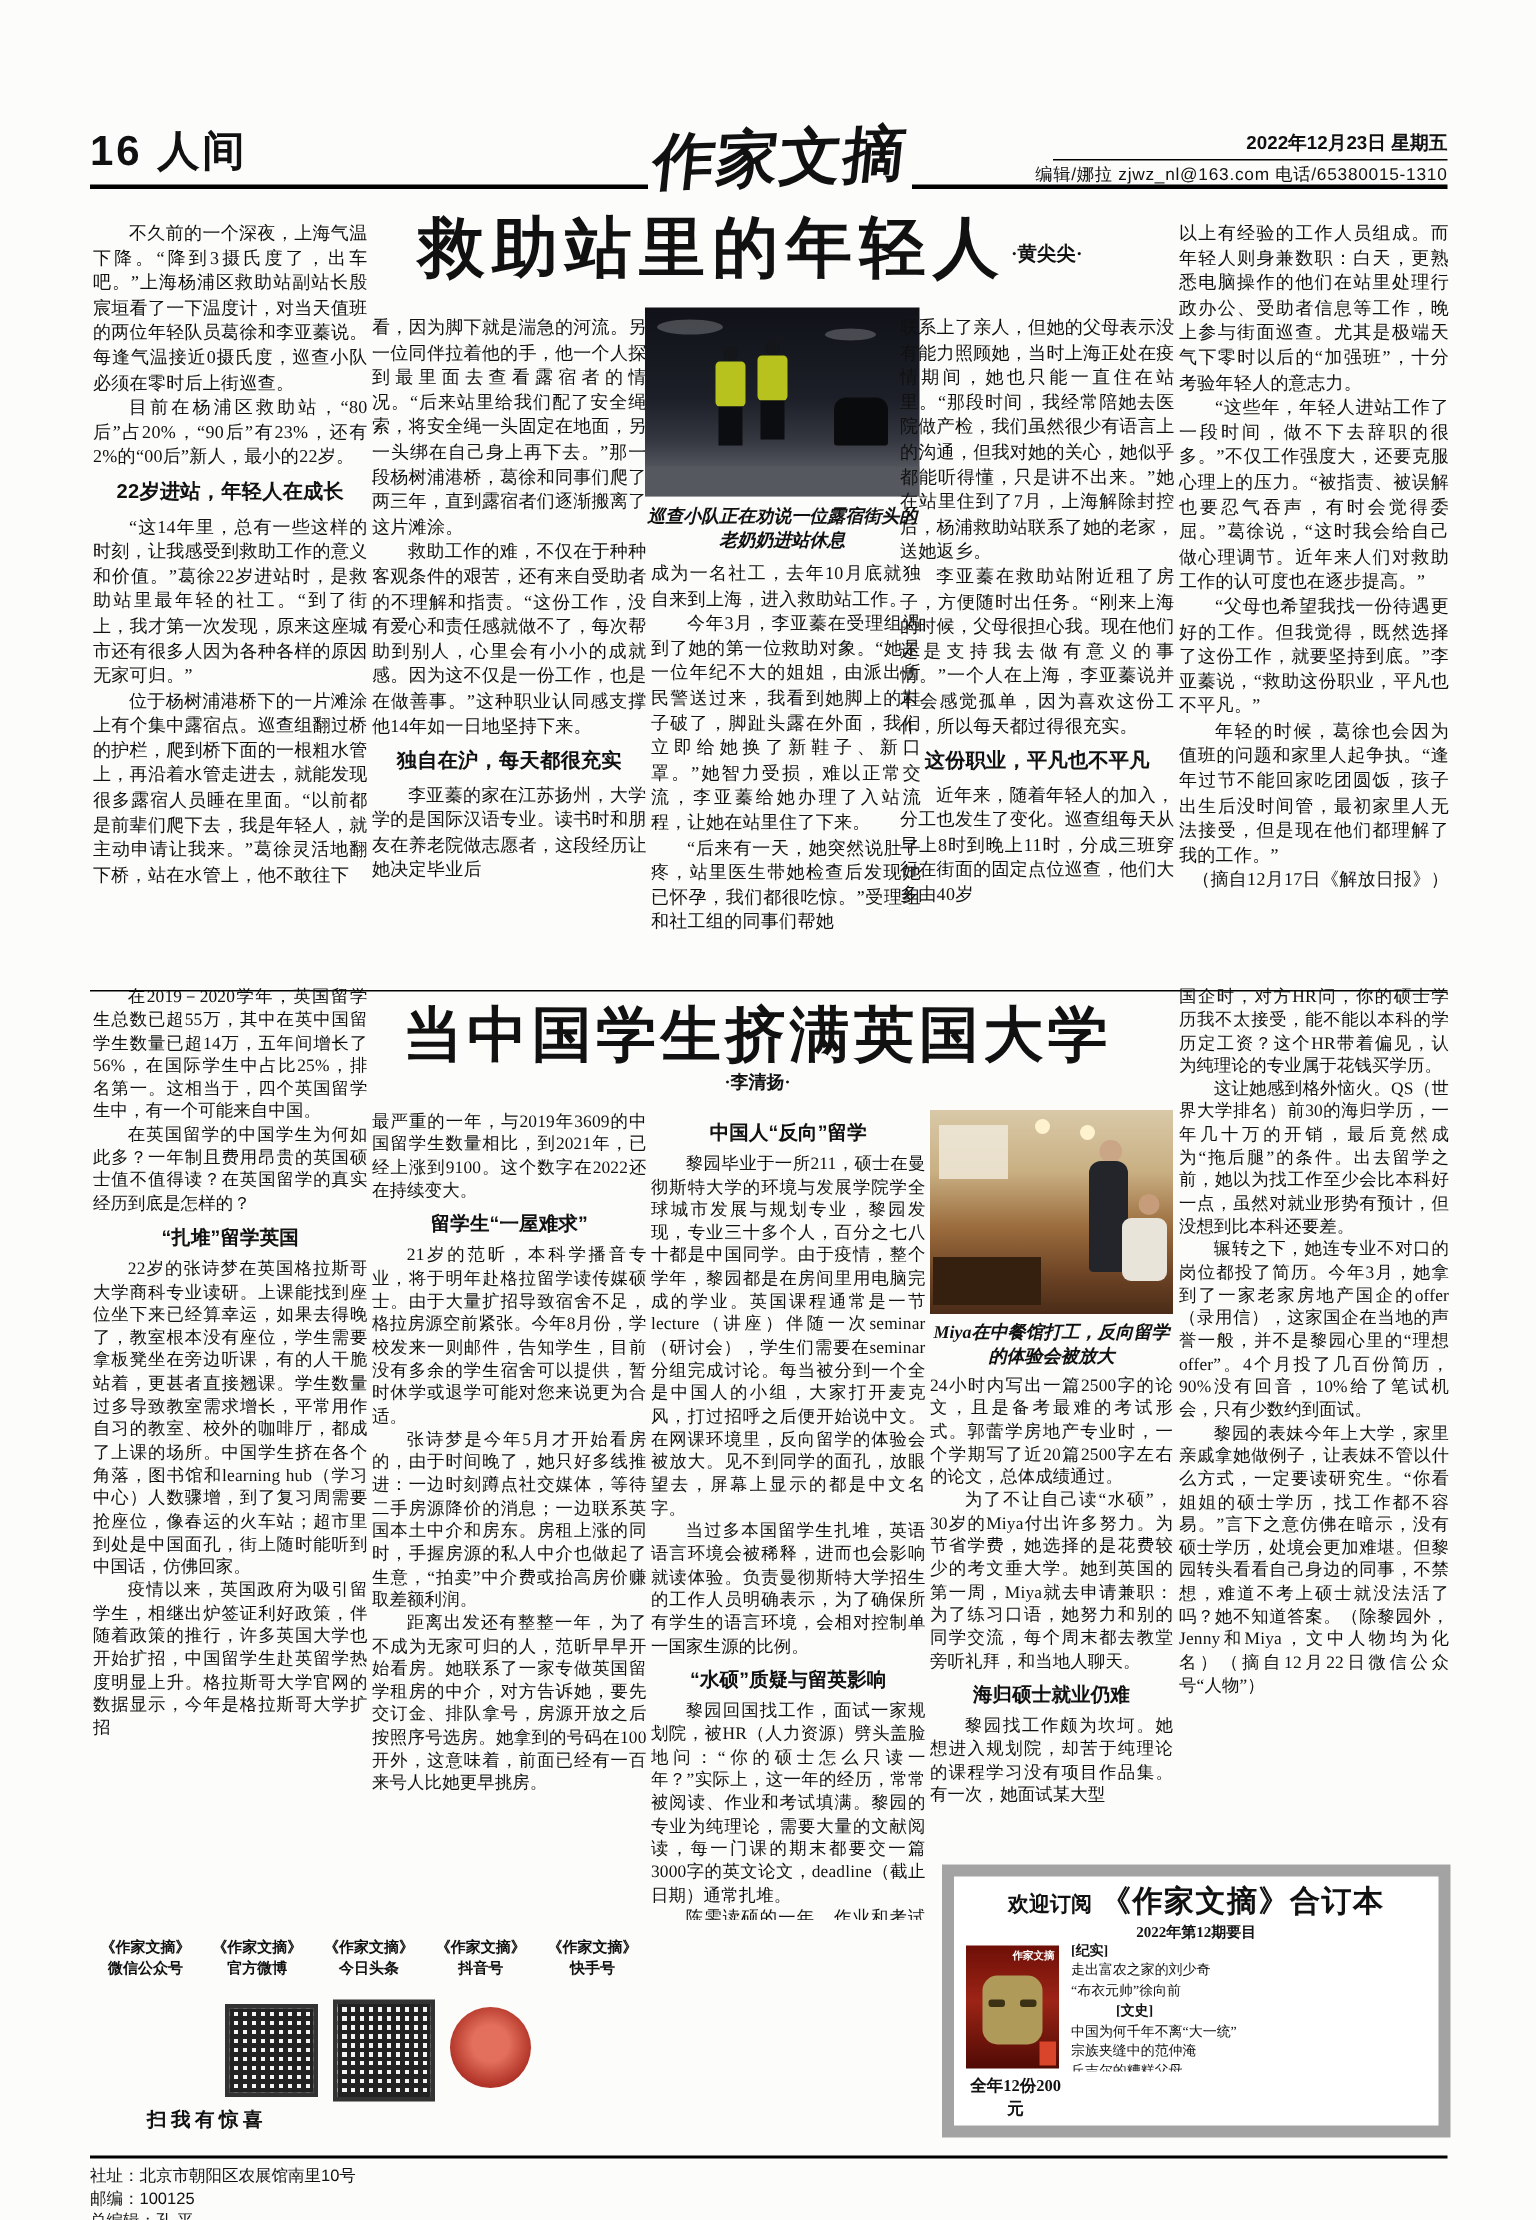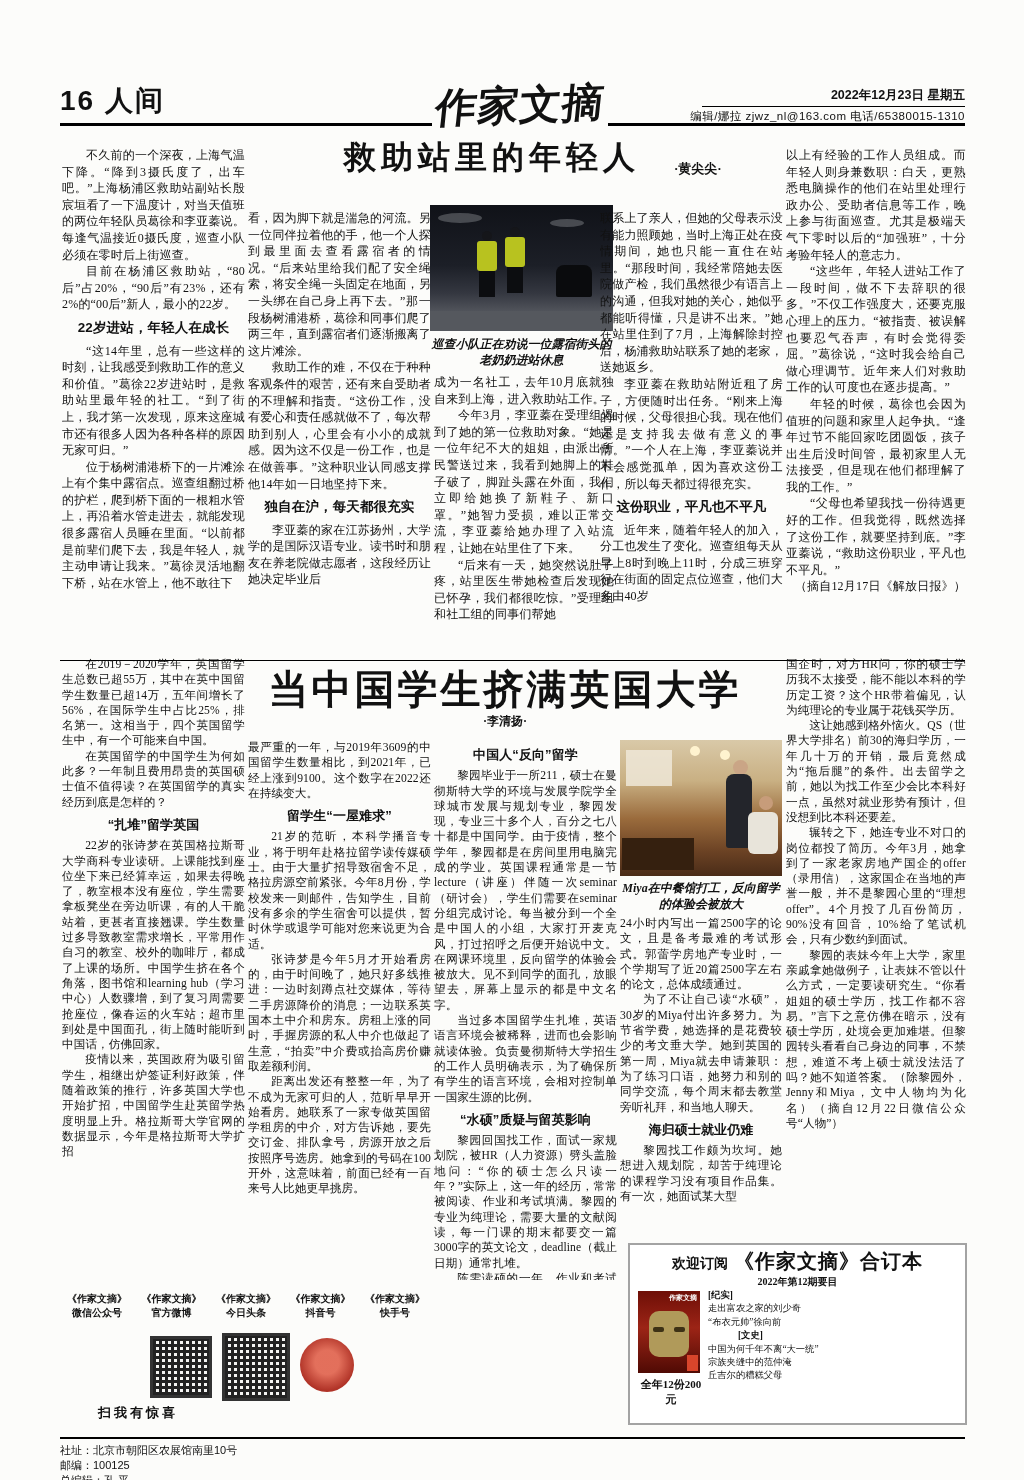--- a/index.html
+++ b/index.html
@@ -20,21 +20,21 @@
 
   
   .col{position:absolute;text-align:justify;overflow:hidden;}
   .a1col{font-size:12px;line-height:16.6px;letter-spacing:.2px;}
   .a2col{font-size:11.6px;line-height:15.3px;letter-spacing:.1px;}
   .para{text-indent:2em;margin:0;}
   .para.cont{text-indent:0;}
   .para.src{text-align:right;text-indent:0;}
   .sec-head{font-weight:bold;text-align:center;font-size:1.12em;margin:7px 0 6px 0;text-indent:0;
             font-family:"Liberation Sans",sans-serif;}
-  #a1-title{left:257px;top:136px;width:470px;text-align:center;font-weight:bold;font-size:32px;
+  #a1-title{left:240px;top:136px;width:470px;text-align:center;font-weight:bold;font-size:44px;
             letter-spacing:5px;font-family:"Liberation Sans","DejaVu Sans",sans-serif;}
   #a1-byline{left:674px;top:160px;font-size:13px;font-weight:bold;}
   #a2-title{left:255px;top:662px;width:500px;text-align:center;font-weight:bold;font-size:40px;letter-spacing:3px;}
   #a2-byline{left:255px;top:713px;width:500px;text-align:center;font-weight:bold;font-size:12px;}
 
   .photo{position:absolute;overflow:hidden;}
   .caption{position:absolute;text-align:center;font-style:italic;font-weight:bold;font-size:12px;line-height:16px;}
 
   
   #a1-photo{background:linear-gradient(180deg,#101218 0%,#1c1f27 48%,#343740 70%,#585b62 88%,#6e7178 100%);}
@@ -61,21 +61,21 @@
             font-family:"Liberation Sans",sans-serif;}
   .qr{position:absolute;background:
       repeating-linear-gradient(0deg,#222 0 3px,transparent 3px 6px),
       repeating-linear-gradient(90deg,#222 0 3px,#f4f4f2 3px 6px);
       border:3px solid #333;}
   #seal{left:300px;top:1338px;width:54px;height:54px;border-radius:50%;
         background:radial-gradient(circle at 50% 45%,#e0604a 0 30%,#a81d10 70%);opacity:.9;}
   #scan-text{left:98px;top:1404px;width:170px;font-weight:bold;font-size:13px;letter-spacing:3px;}
 
   
-  #ad{left:628px;top:1243px;width:339px;height:182px;border:2px solid #a3a3a3;box-sizing:border-box;background:#fff;}
+  #ad{left:628px;top:1243px;width:339px;height:182px;border:8px solid #a3a3a3;box-sizing:border-box;background:#fff;}
   .ad-header{text-align:center;margin-top:3px;white-space:nowrap;}
   .ad-invite{font-weight:bold;font-size:14px;margin-right:6px;}
   .ad-title{font-weight:bold;font-size:20px;letter-spacing:1px;}
   .ad-subtitle{text-align:center;font-weight:bold;font-size:10px;margin-top:0;}
   .ad-body{position:absolute;left:6px;top:44px;right:4px;bottom:36px;display:flex;}
   .ad-coverwrap{width:72px;position:relative;}
   .ad-cover{position:absolute;left:2px;top:2px;width:62px;height:82px;
             background:linear-gradient(180deg,#6e0f07,#9c2416 45%,#4f0a04);}
   .cover-title{color:#fff;font-size:7px;text-align:right;padding:2px 3px;font-weight:bold;}
   .cover-mask{position:absolute;left:11px;top:20px;width:40px;height:46px;background:#b09a5a;border-radius:10px;}
@@ -142,22 +142,22 @@
     </div>
   <div class="col a1col" style="left:600px;top:210px;width:183px;height:448px;">
       <div class="para cont">联系上了亲人，但她的父母表示没有能力照顾她，当时上海正处在疫情期间，她也只能一直住在站里。“那段时间，我经常陪她去医院做产检，我们虽然很少有语言上的沟通，但我对她的关心，她似乎都能听得懂，只是讲不出来。”她在站里住到了7月，上海解除封控后，杨浦救助站联系了她的老家，送她返乡。</div>
       <div class="para">李亚蓁在救助站附近租了房子，方便随时出任务。“刚来上海的时候，父母很担心我。现在他们还是支持我去做有意义的事情。”一个人在上海，李亚蓁说并不会感觉孤单，因为喜欢这份工作，所以每天都过得很充实。</div>
       <div class="sec-head">这份职业，平凡也不平凡</div>
       <div class="para">近年来，随着年轻人的加入，分工也发生了变化。巡查组每天从早上8时到晚上11时，分成三班穿行在街面的固定点位巡查，他们大多由40岁</div>
     </div>
   <div class="col a1col" style="left:786px;top:147px;width:180px;height:511px;">
       <div class="para cont">以上有经验的工作人员组成。而年轻人则身兼数职：白天，更熟悉电脑操作的他们在站里处理行政办公、受助者信息等工作，晚上参与街面巡查。尤其是极端天气下零时以后的“加强班”，十分考验年轻人的意志力。</div>
       <div class="para">“这些年，年轻人进站工作了一段时间，做不下去辞职的很多。”不仅工作强度大，还要克服心理上的压力。“被指责、被误解也要忍气吞声，有时会觉得委屈。”葛徐说，“这时我会给自己做心理调节。近年来人们对救助工作的认可度也在逐步提高。”</div>
+      <div class="para">“父母也希望我找一份待遇更好的工作。但我觉得，既然选择了这份工作，就要坚持到底。”李亚蓁说，“救助这份职业，平凡也不平凡。”</div>
       <div class="para">年轻的时候，葛徐也会因为值班的问题和家里人起争执。“逢年过节不能回家吃团圆饭，孩子出生后没时间管，最初家里人无法接受，但是现在他们都理解了我的工作。”</div>
-      <div class="para">“父母也希望我找一份待遇更好的工作。但我觉得，既然选择了这份工作，就要坚持到底。”李亚蓁说，“救助这份职业，平凡也不平凡。”</div>
       <div class="para src">（摘自12月17日《解放日报》）</div>
     </div>
 
   <div class="rule" style="left:60px;top:660px;width:905px;height:1px;"></div>
 
   <div class="abs" id="a2-title">当中国学生挤满英国大学</div>
   <div class="abs" id="a2-byline">·李清扬·</div>
 
   <div class="col a2col" style="left:62px;top:657px;width:183px;height:622px;">
       <div class="para">在2019－2020学年，英国留学生总数已超55万，其中在英中国留学生数量已超14万，五年间增长了56%，在国际学生中占比25%，排名第一。这相当于，四个英国留学生中，有一个可能来自中国。</div>

